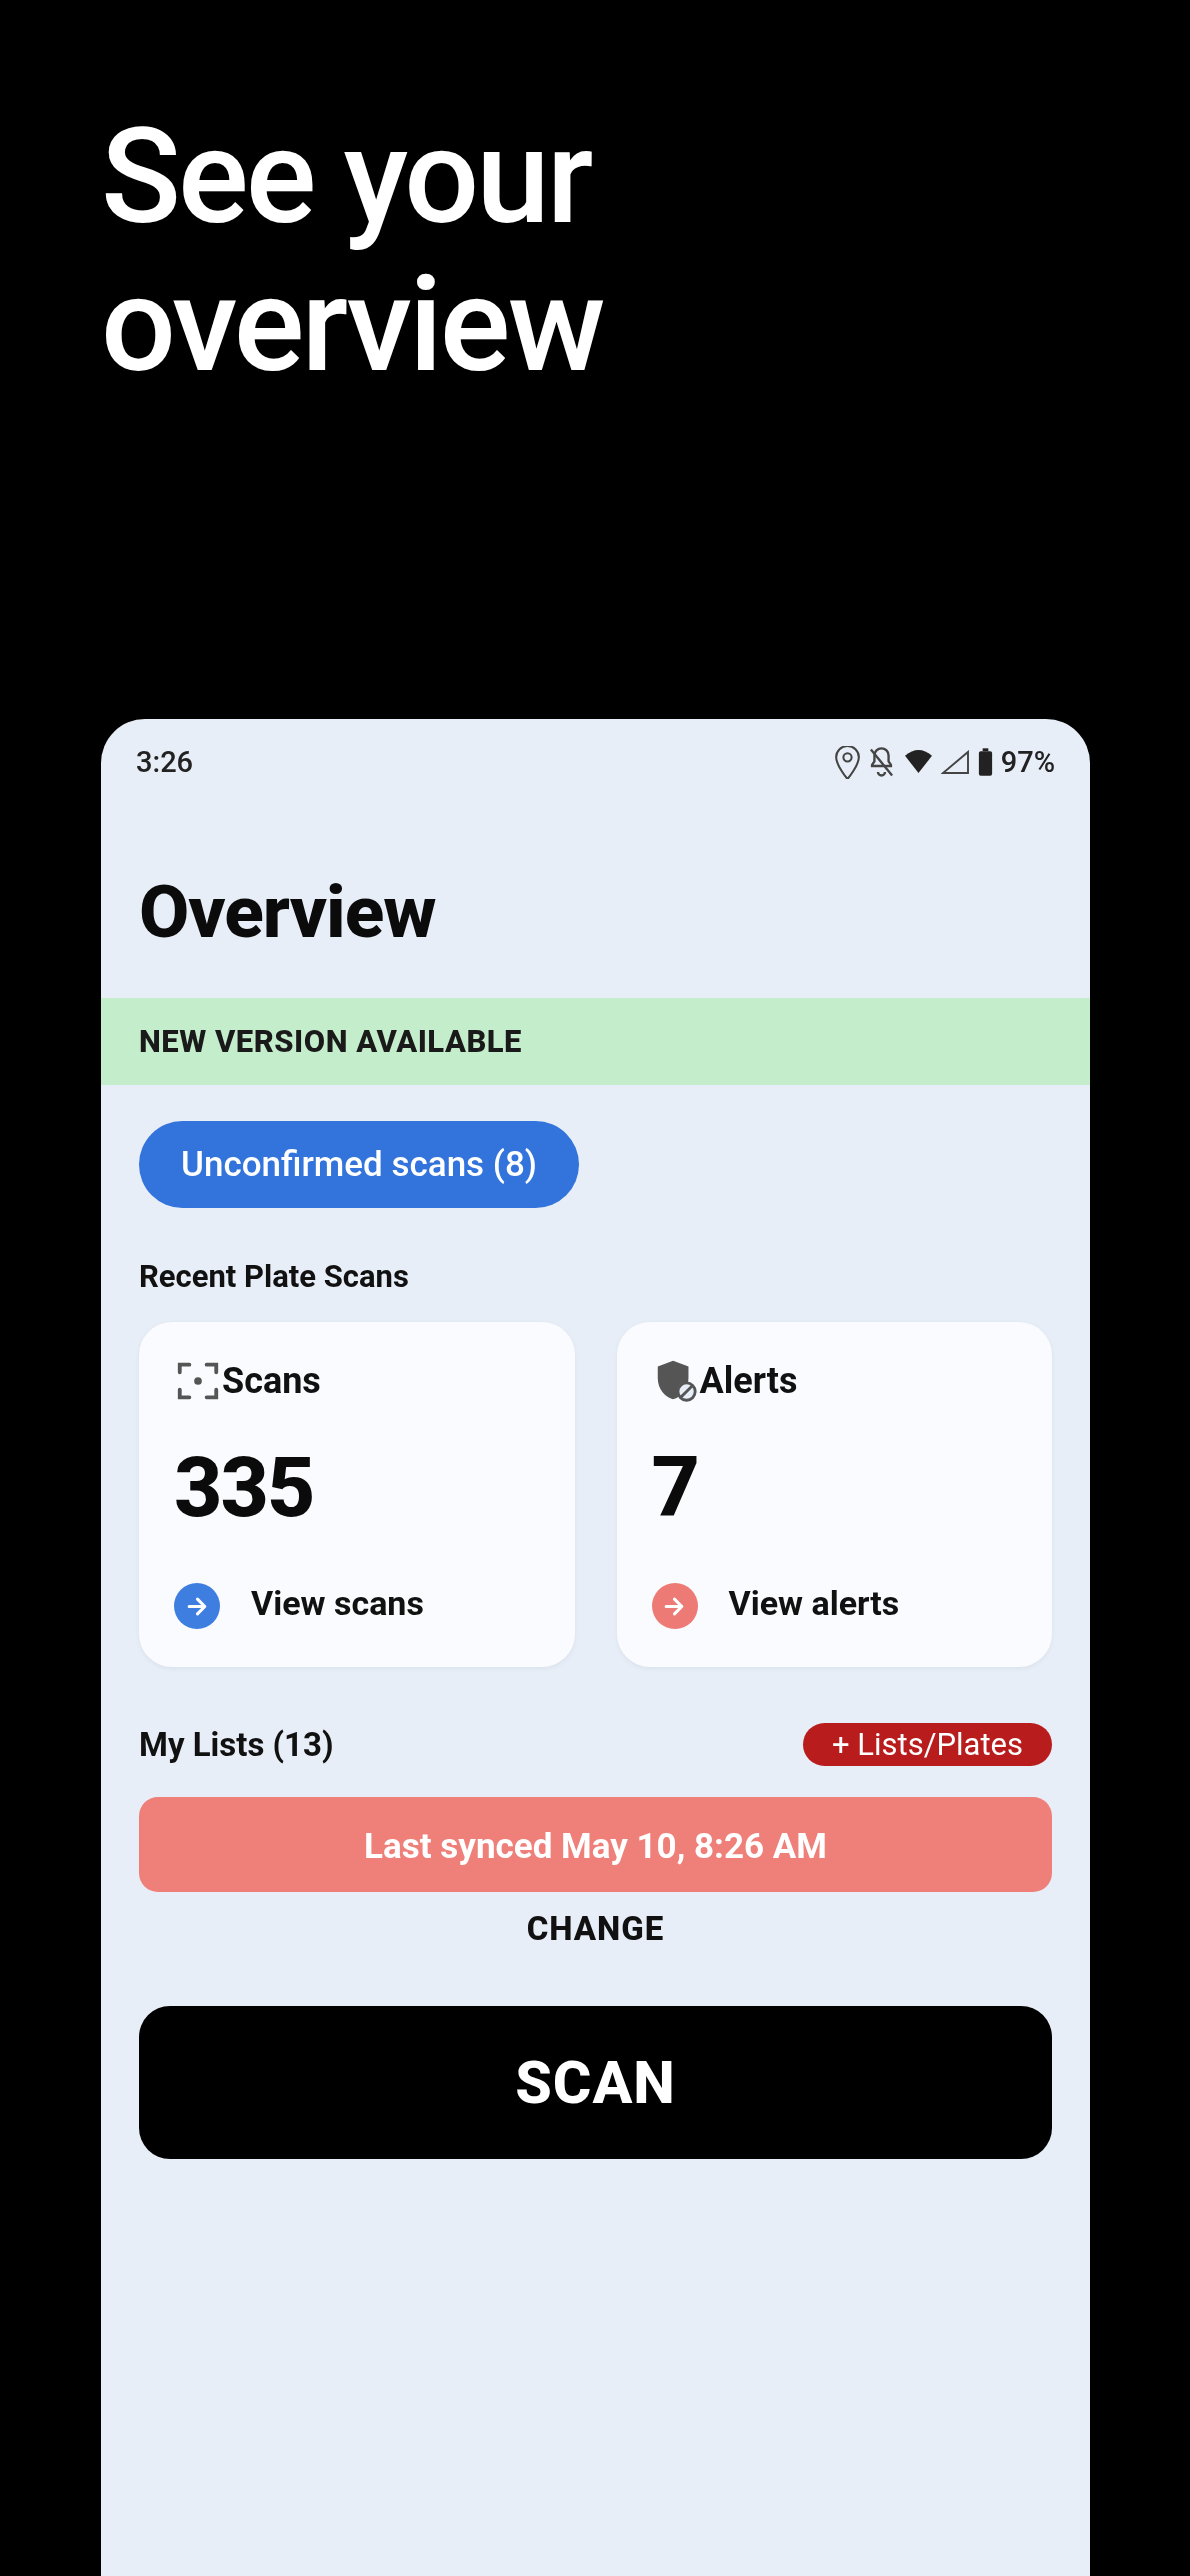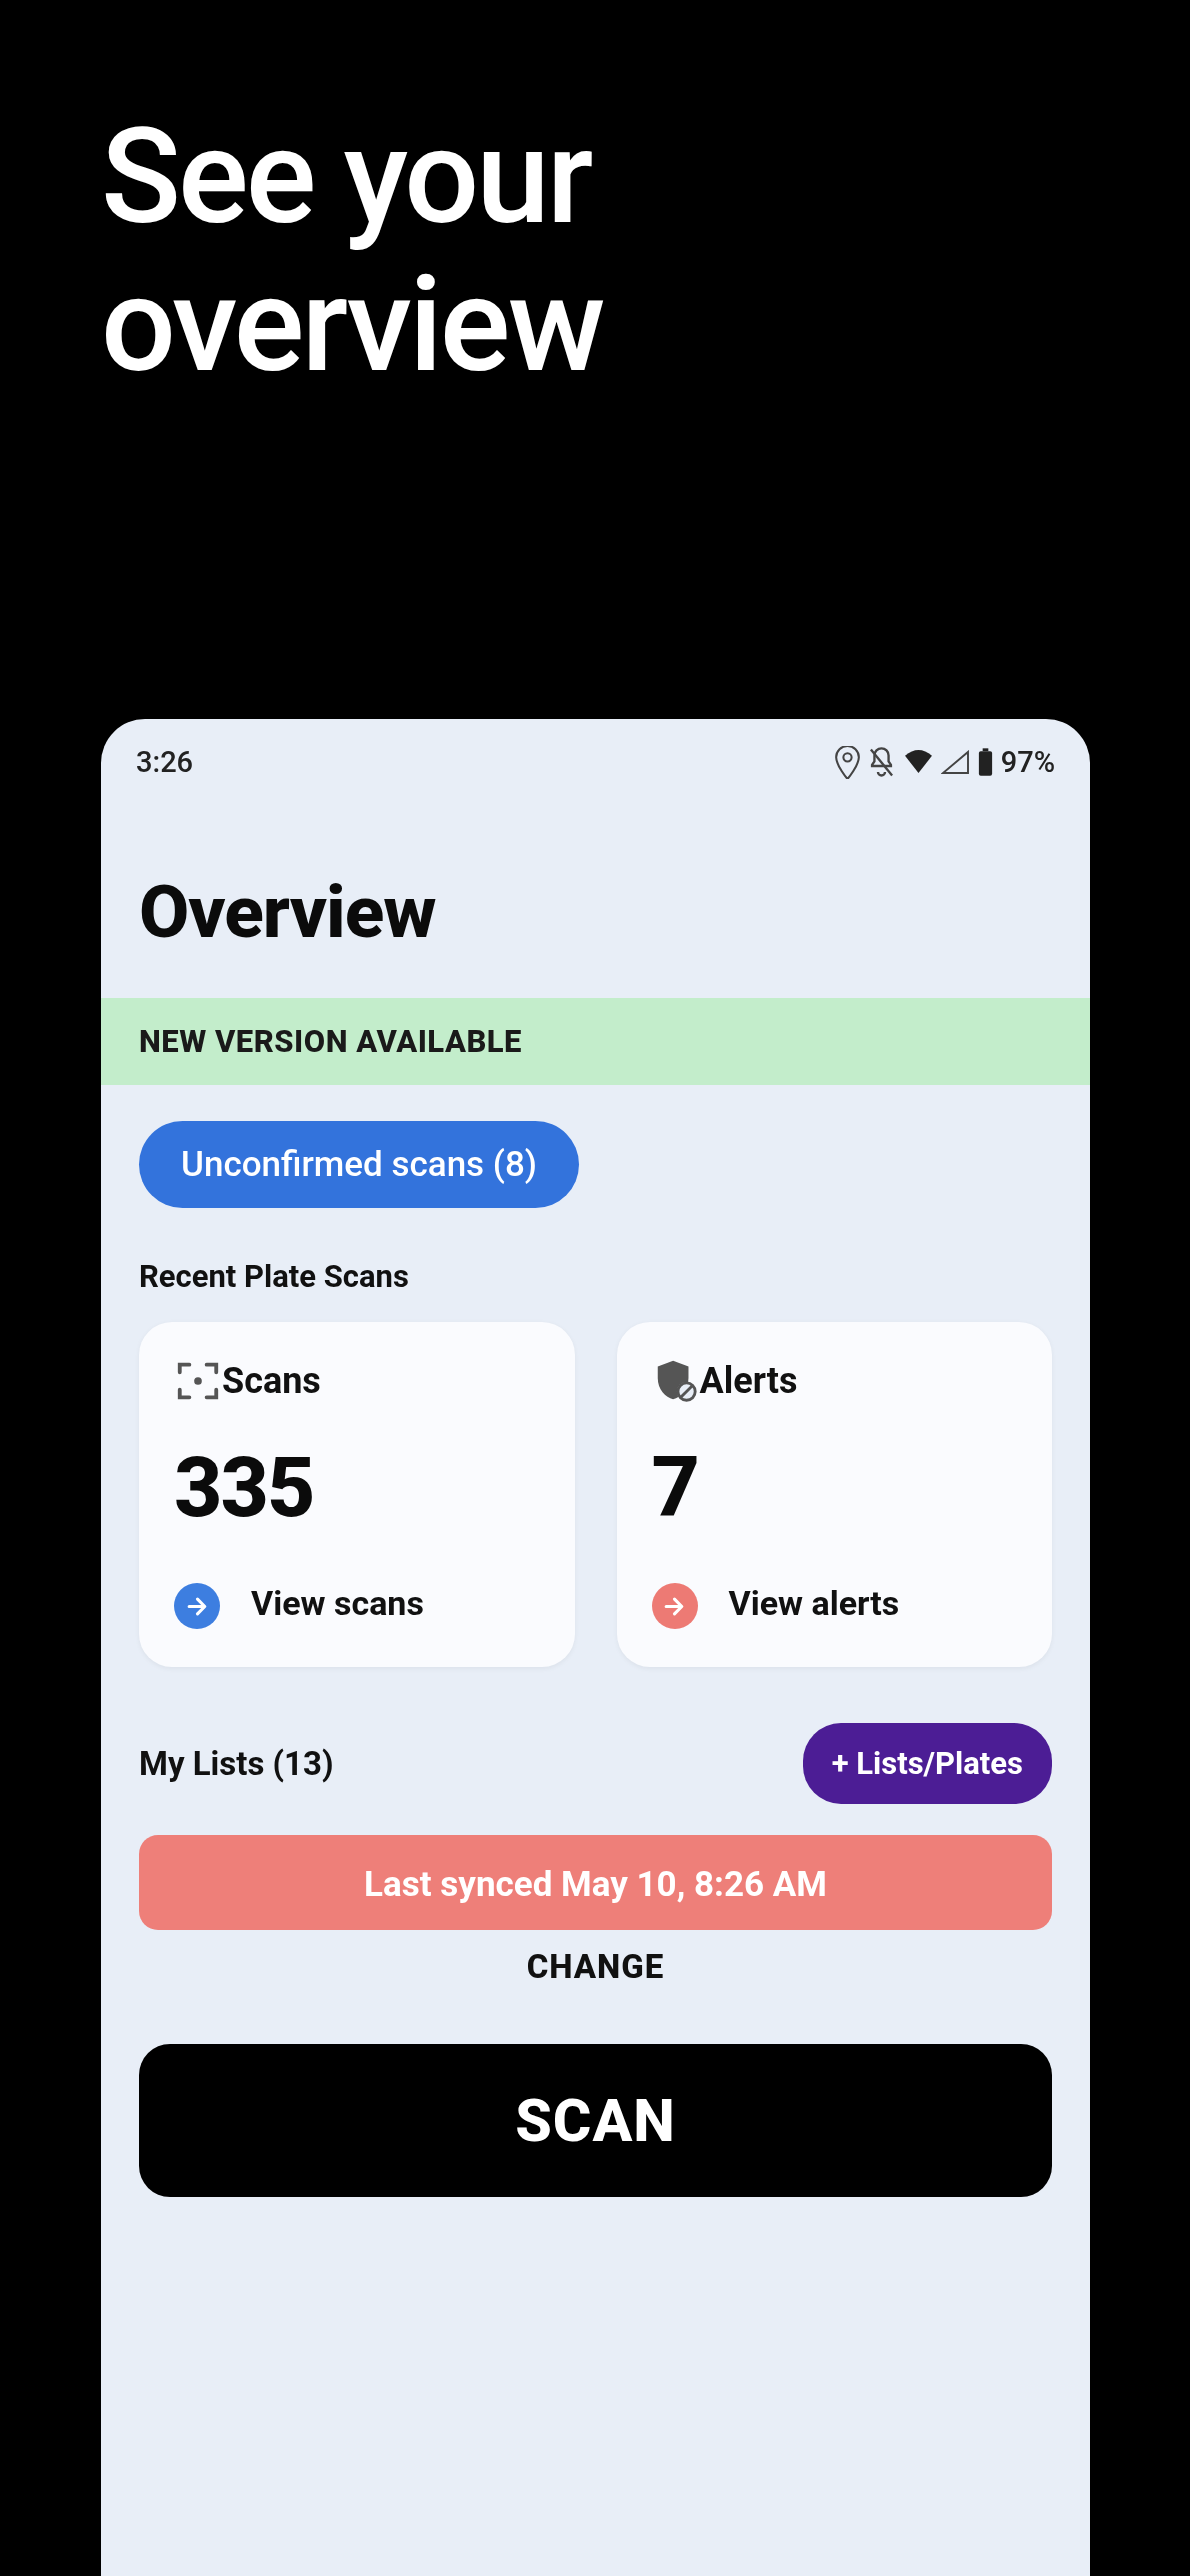--- a/index.html
+++ b/index.html
@@ -146,25 +146,25 @@
     align-items: center;
     justify-content: space-between;
     margin-top: 56px;
   }
   .lists-label {
     font-size: 33px;
     font-weight: 700;
     color: #111;
   }
   .add-lists-btn {
-    background: #4c1d95;
+    background: #b91c1c;
     color: #fff;
     font-size: 31px;
-    font-weight: 700;
-    padding: 22px 29px;
+    font-weight: 400;
+    padding: 3px 29px;
     border-radius: 38px;
   }
 
   .lot-card {
     background: #ee7f79;
     color: #fff;
     border-radius: 19px;
     margin-top: 31px;
     padding: 23px 29px 25px 29px;
     text-align: center;

